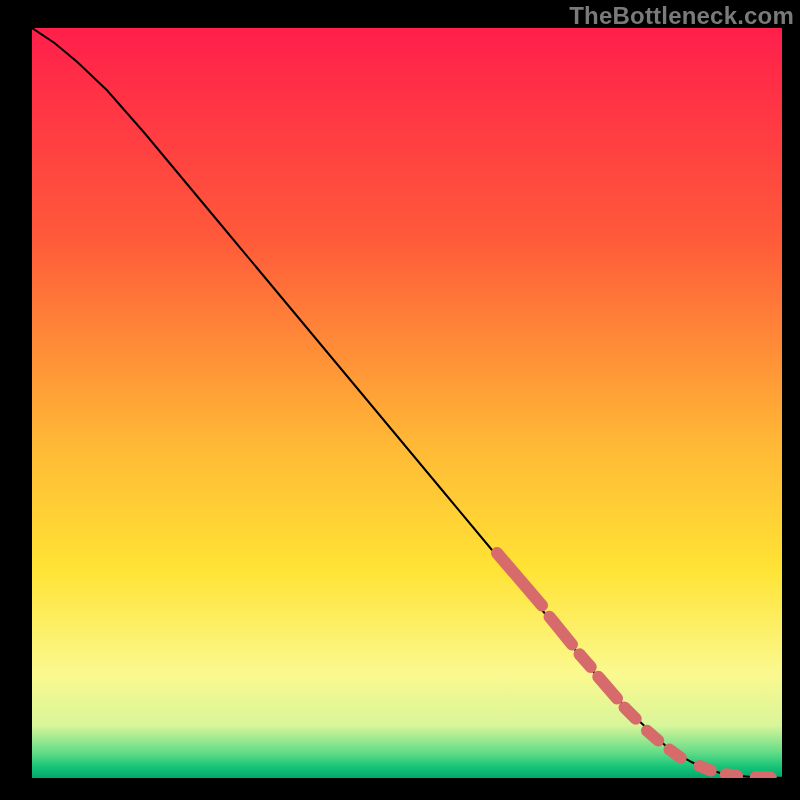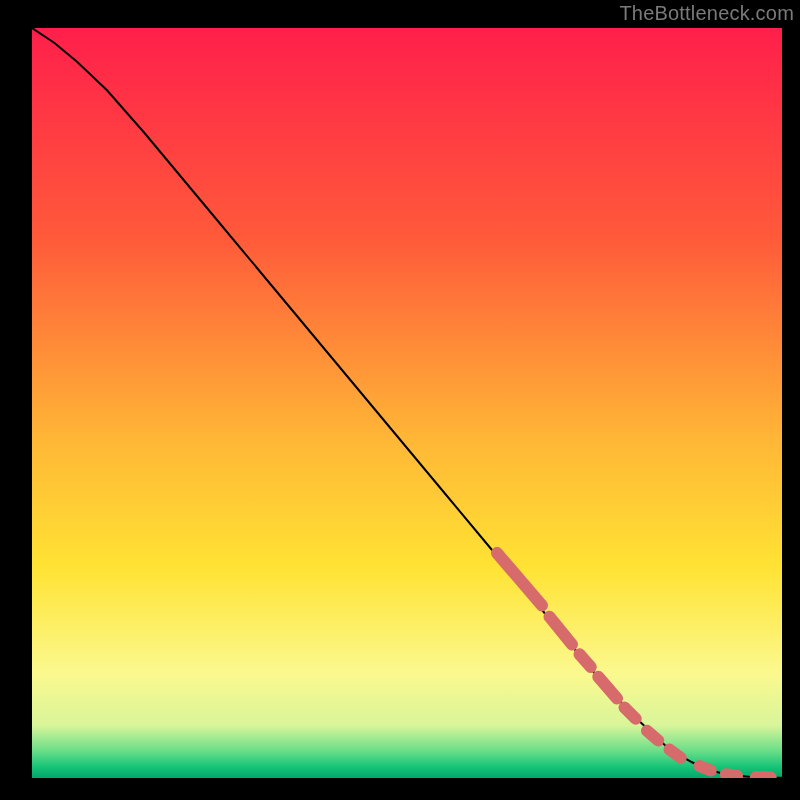--- a/index.html
+++ b/index.html
@@ -15,22 +15,22 @@
     position: relative;
     width: 800px;
     height: 800px;
     background: #000;
   }
   .watermark {
     position: absolute;
     top: 2px;
     right: 6px;
     color: #7a7a7a;
-    font-size: 20px;
-    font-weight: 400;
+    font-size: 24px;
+    font-weight: 700;
     letter-spacing: 0.2px;
     text-align: center;
   }
   .plot {
     position: absolute;
     left: 32px;
     top: 28px;
     width: 750px;
     height: 750px;
   }

